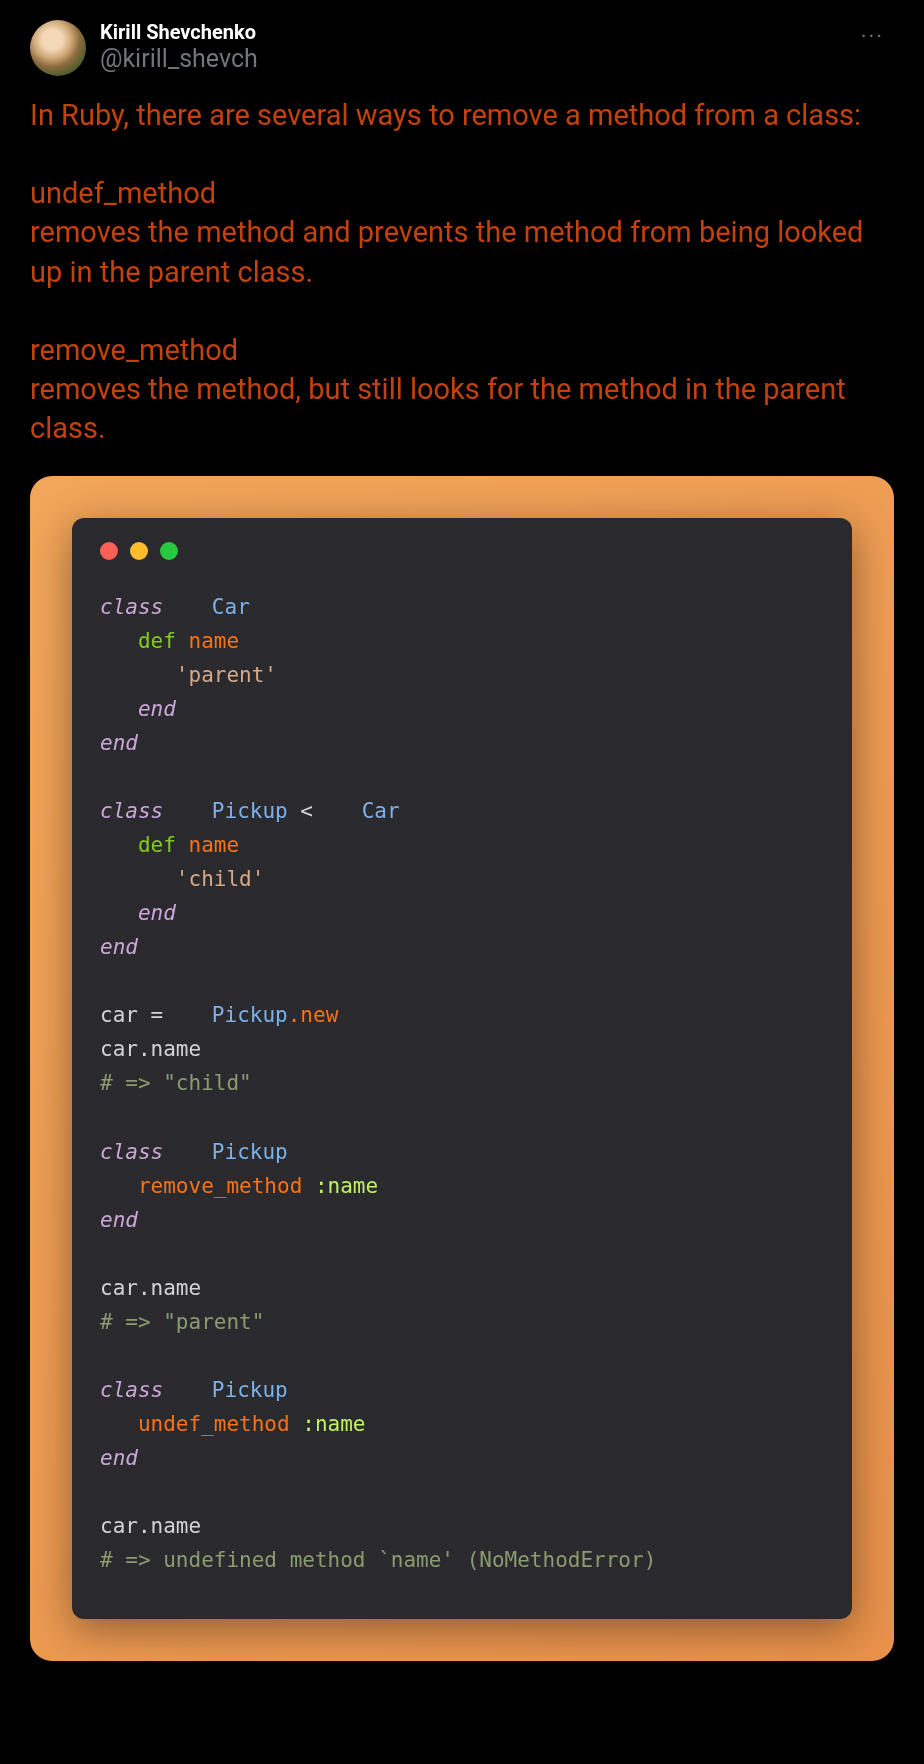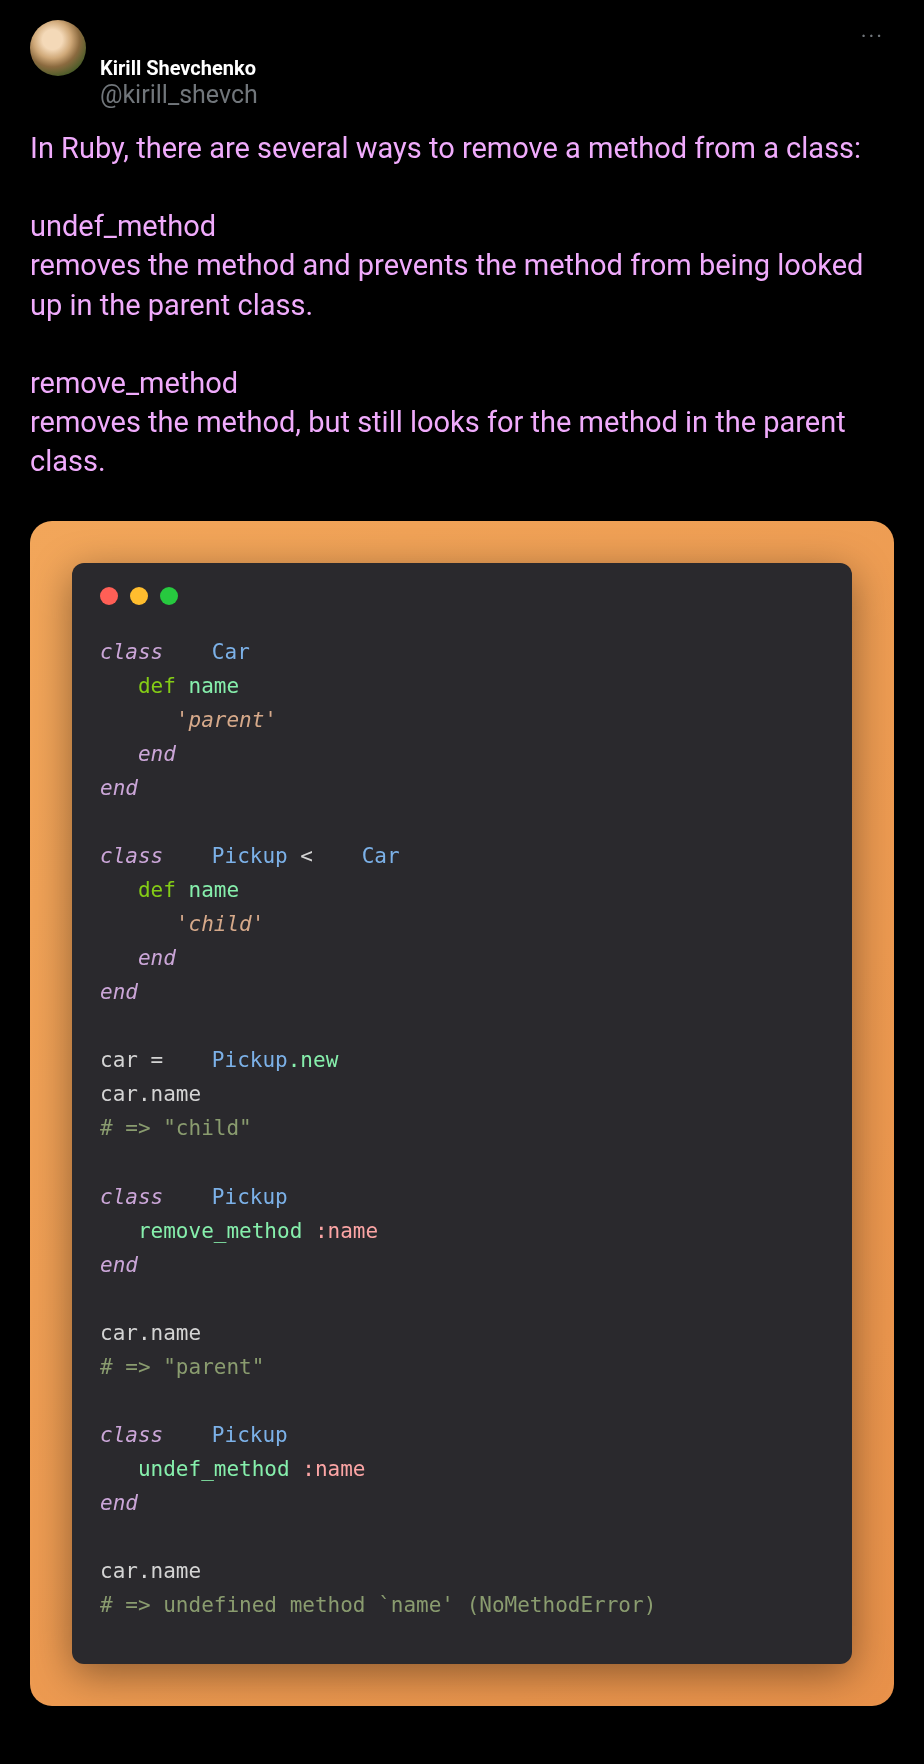--- a/index.html
+++ b/index.html
@@ -34,38 +34,37 @@
     }
     .author-names {
       display: flex;
       flex-direction: column;
       justify-content: center;
     }
     .display-name {
       font-weight: 700;
       font-size: 20px;
       color: #fff;
-      margin-top: 36px;
     }
     .handle {
       color: #71767b;
       font-size: 25px;
     }
     .more-icon {
       color: #71767b;
       font-size: 22px;
       letter-spacing: 2px;
       padding: 4px 10px;
       cursor: pointer;
     }
     .tweet-text {
       font-size: 29px;
       line-height: 1.35;
-      color: #f0abfc;
-      margin-bottom: 40px;
+      color: #c2410c;
+      margin-bottom: 28px;
       white-space: pre-wrap;
     }
     .code-card-outer {
       background: linear-gradient(135deg, #f2a65a, #e8914a);
       border-radius: 22px;
       padding: 42px;
     }
     .code-window {
       background: #2a292d;
       border-radius: 12px;
@@ -88,25 +87,25 @@
     .code-block {
       font-family: "SF Mono", Monaco, Menlo, Consolas, monospace;
       font-size: 21px;
       line-height: 1.62;
       white-space: pre;
       color: #d4d4d4;
     }
     .tok-keyword { color: #cba6d8; font-style: italic; }
     .tok-class { color: #7cb1e8; margin-left: 36px; }
     .tok-def { color: #84cc16; }
-    .tok-method { color: #86efac; }
-    .tok-string { color: #d6a98a; font-style: italic; }
+    .tok-method { color: #f97316; }
+    .tok-string { color: #d6a98a; }
     .tok-op { color: #d4d4d4; }
     .tok-var { color: #d4d4d4; }
-    .tok-symbol { color: #fca5a5; }
+    .tok-symbol { color: #bef264; }
     .tok-comment { color: #8a9c6f; }
   </style>
 </head>
 <body>
 
 <div class="tweet-header">
   <div class="author-wrap">
     <div class="avatar"></div>
     <div class="author-names">
       <span class="display-name">Kirill Shevchenko</span>

